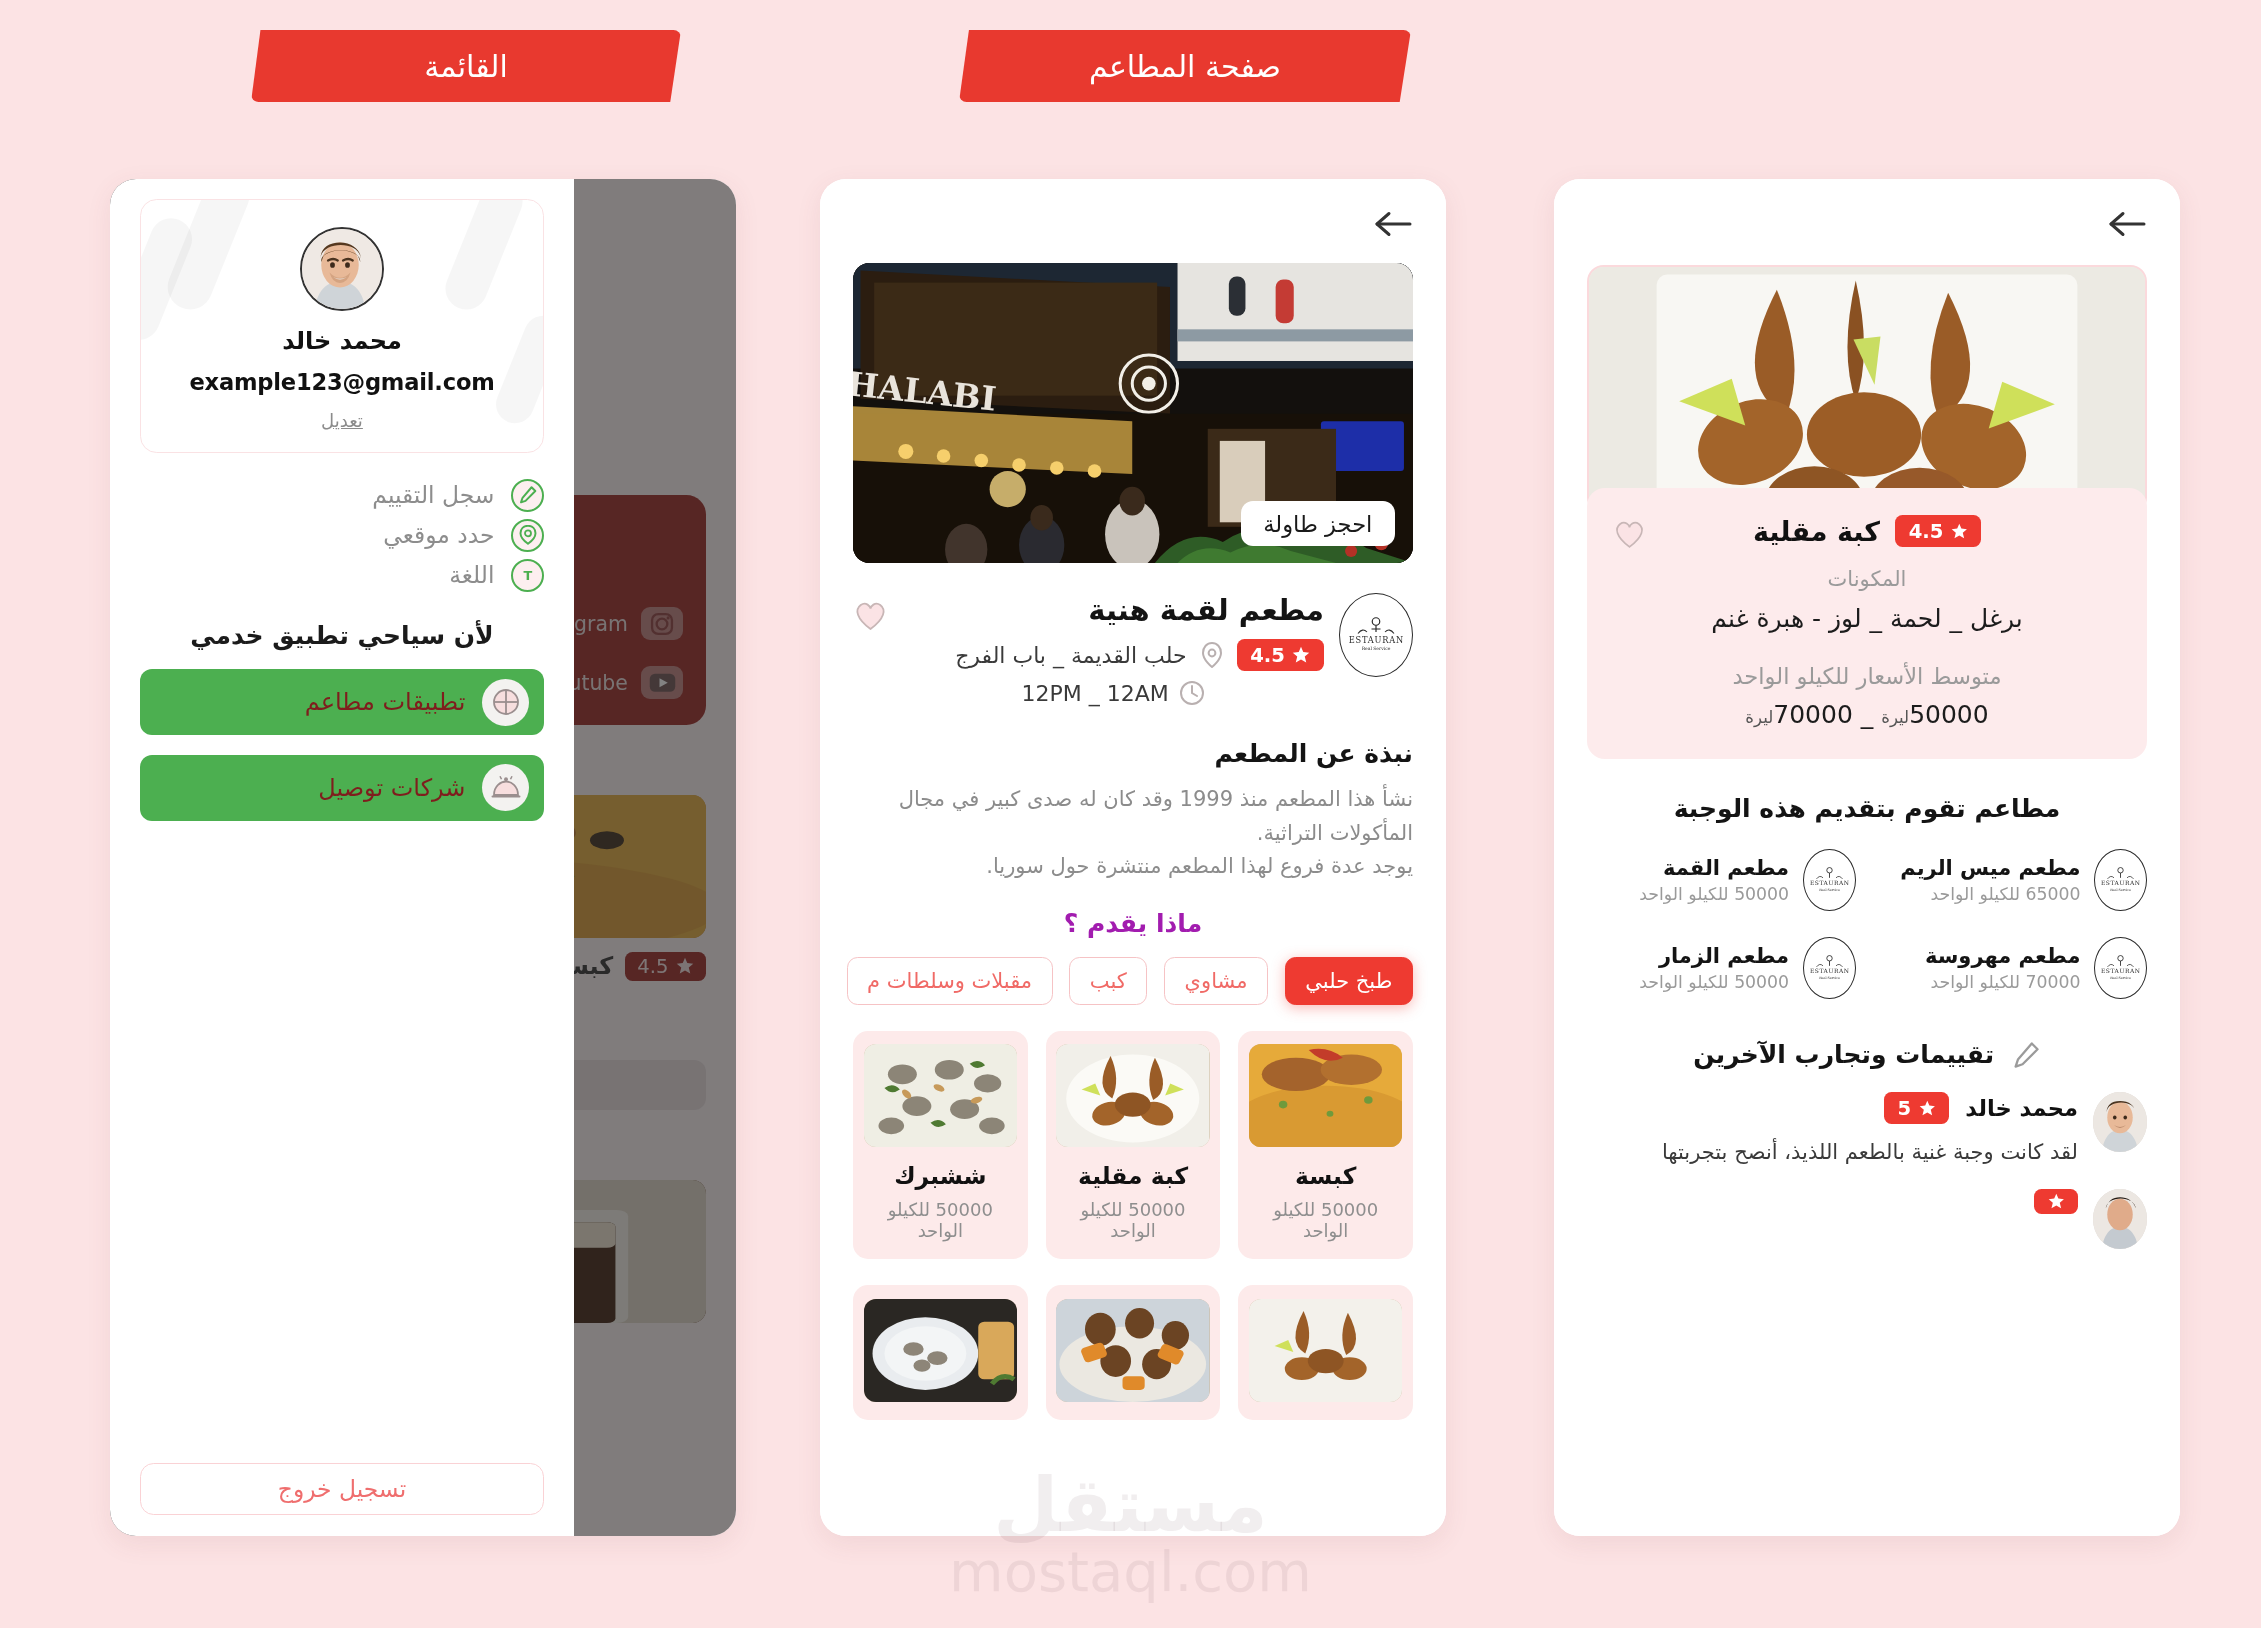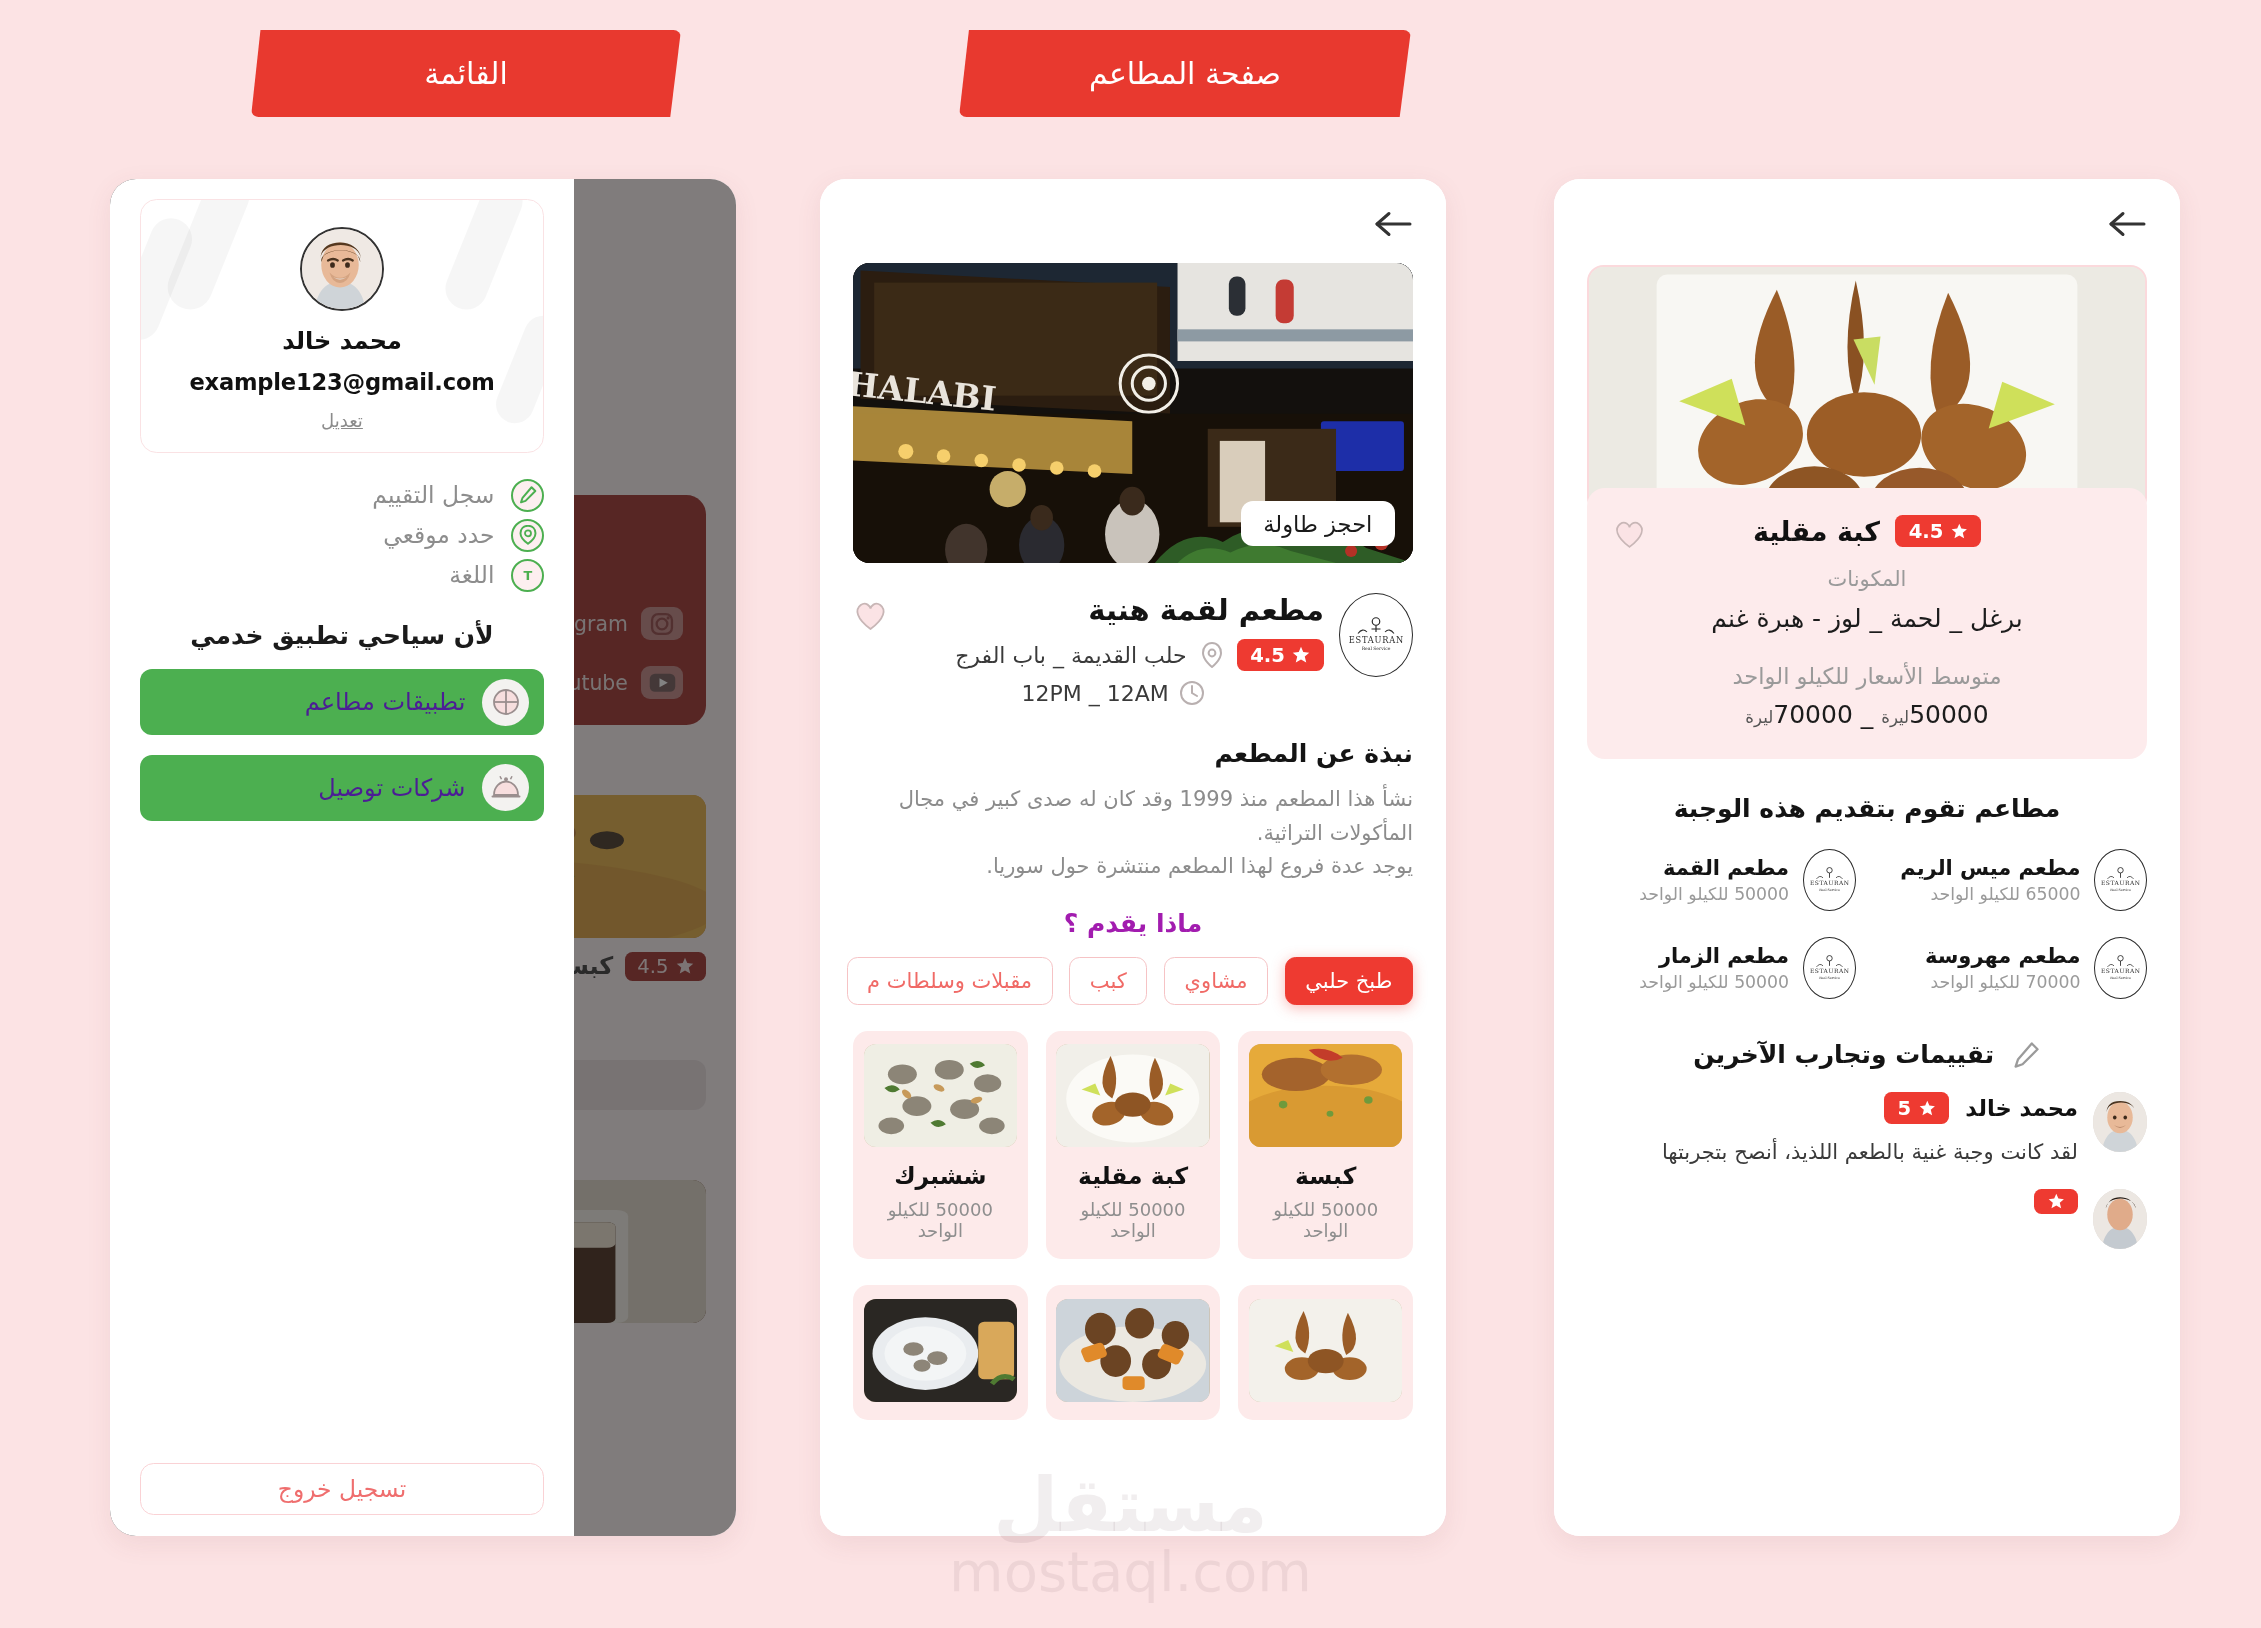--- a/index.html
+++ b/index.html
@@ -15,21 +15,21 @@
   .watermark {
     position: absolute; left: 50%; bottom: 25px; transform: translateX(-50%);
     text-align: center; pointer-events: none; z-index: 40;
     color: rgba(120,90,95,0.10);
   }
   .watermark .wm-ar { font-size: 75px; font-weight: 700; line-height: .95; letter-spacing: 1.5px;}
   .watermark .wm-en { font-size: 56px; font-weight: 400; line-height: 1.1; }
 
   
   .banner {
-    position: absolute; top: 30px; height: 87px;
+    position: absolute; top: 30px; height: 72px;
     background: #e8392f; color: #fff;
     display: flex; align-items: center; justify-content: center;
     font-size: 30px; font-weight: 500;
     border-radius: 7.5px;
     clip-path: polygon(2.2% 0%, 100% 0%, 97.5% 100%, 0% 100%);
     z-index: 30;
   }
   .banner-1 { left: 251px; width: 430px; }
   .banner-2 { left: 959px; width: 452px; }
   .banner-3 { left: 1624px; width: 430px; }
@@ -131,21 +131,21 @@
   .slogan { margin-top: 29px; font-size: 25px; font-weight:700; color:#1b1b1b; text-align:center;}
 
   .gbtn {
     margin-top: 19.6px; background:#4caf50; border-radius: 12px; height: 66px;
     display:flex; align-items:center; gap: 16.6px; padding: 0 15px;
   }
   .gbtn-ic {
     width: 47px; height:47px; border-radius:50%; background:#f3f2f0;
     display:flex; align-items:center; justify-content:center; flex:0 0 auto;
   }
-  .gbtn-lbl { font-size: 24px; color:#4c1d95; }
+  .gbtn-lbl { font-size: 24px; color:#7f1d1d; }
 
   .logout {
     margin-top:auto; border:1.5px solid #fad2d5; border-radius:13.6px; height: 52px;
     display:flex; align-items:center; justify-content:center;
     font-size: 23.4px; color:#ef6e6e;
   }
 
   
   .screen { position:absolute; inset:0; background:#fff; padding: 30px 33px 0 33px; }
   .back-arrow { width: 39px; height: 30px; }

